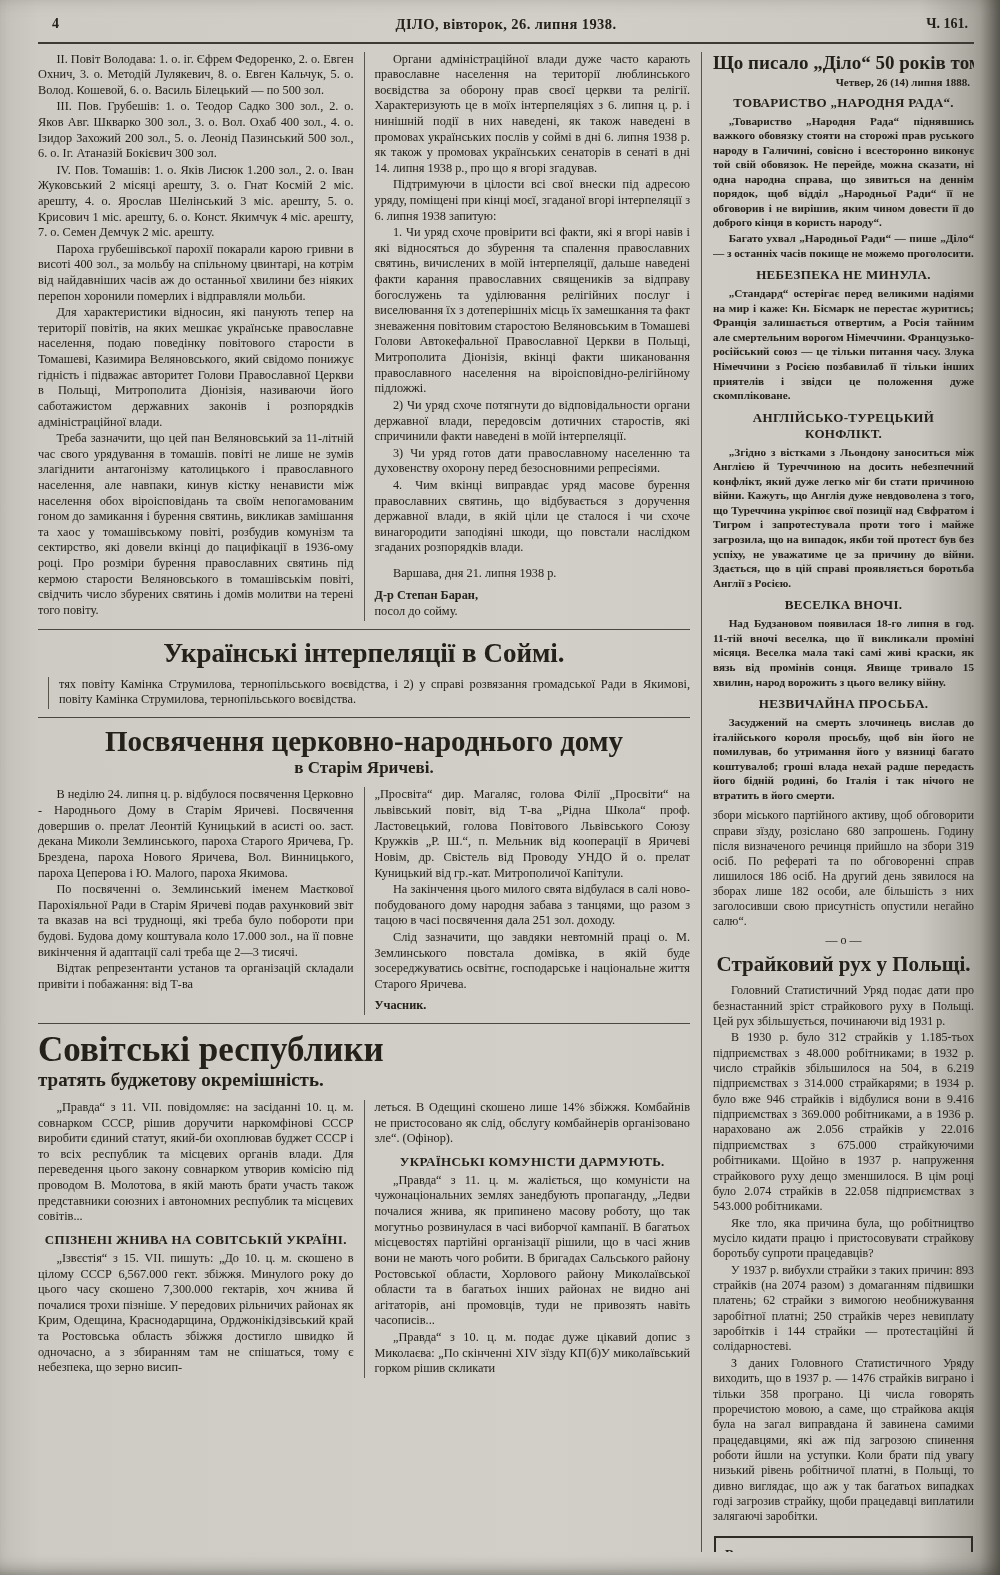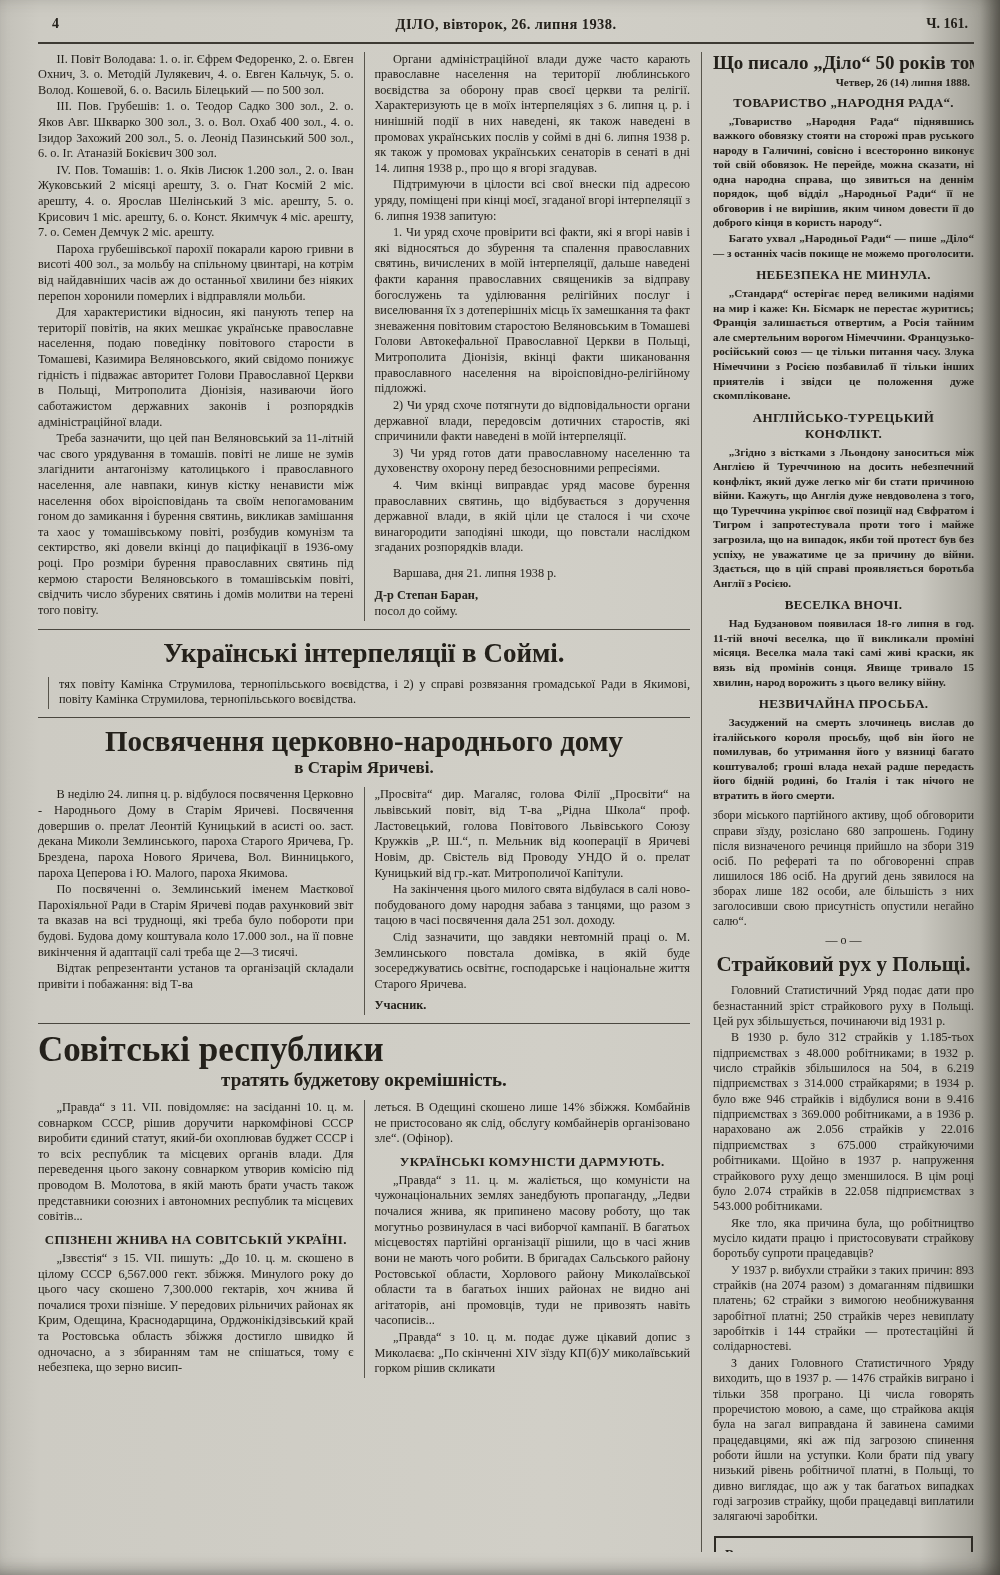--- a/index.html
+++ b/index.html
@@ -22,21 +22,21 @@
   .twocol .col{flex:1;min-width:0;}
   .cdiv{width:1px;background:#57544b;margin:0 10px;}
   .bt p{font-size:12.3px;line-height:1.27;text-align:justify;text-indent:1.5em;margin:0 0 1px;}
   .dateline{margin-top:10px !important;}
   .sig{text-align:right;font-weight:bold;text-indent:0 !important;margin-top:6px !important;}
   .sig2{text-align:right;text-indent:0 !important;}
   .h-interp{font-size:27px;font-weight:bold;text-align:center;margin:4px 0 8px;}
   .h-cons{font-size:29px;font-weight:bold;text-align:center;margin:6px 0 0;line-height:1.05;}
   .h-cons-sub{font-size:17px;font-weight:bold;text-align:center;margin:2px 0 9px;}
   .h-sov{font-size:35px;font-weight:bold;text-align:left;margin:6px 0 0;line-height:1.0;}
-  .h-sov-sub{font-size:19px;font-weight:bold;text-align:center;margin:2px 0 9px;}
+  .h-sov-sub{font-size:19px;font-weight:bold;margin:2px 0 9px;}
   .h-small{font-size:13px;font-weight:bold;text-align:center;margin:7px 0 3px;letter-spacing:.3px;}
   .h-right-main{font-size:19px;font-weight:bold;margin:0 0 2px;white-space:nowrap;}
   .right-date{text-align:right;font-size:11px;font-weight:bold;margin:0 4px 4px 0;}
   .fifty p{font-size:11.2px;font-weight:bold;line-height:1.3;text-align:justify;text-indent:1.4em;margin:0 0 1px;}
   .cont p{font-size:11.8px;line-height:1.28;text-align:justify;margin:6px 0 0;}
   .sep{text-align:center;font-size:12px;margin:4px 0;}
   .h-strikes{font-size:21px;font-weight:bold;text-align:center;margin:4px 0 6px;}
   .strikes p{font-size:12px;line-height:1.28;text-align:justify;text-indent:1.5em;margin:0 0 1px;}
   .adbox{border:2px solid #2e2b25;padding:7px 9px;margin:11px 1px 9px;font-size:13.2px;font-weight:bold;line-height:1.35;text-align:justify;}
 </style>
@@ -51,21 +51,21 @@
     <span class="issue">Ч. 161.</span>
   </div>
   <div class="hr"></div>
 
   <div class="main">
 
     <div class="left">
 
       <div class="twocol bt">
         <div class="col">
-          <p>ІІ. Повіт Володава: 1. о. іг. Єфрем Федоренко, 2. о. Евген Охнич, 3. о. Методій Лулякевич, 4. о. Евген Кальчук, 5. о. Волод. Кошевой, 6. о. Василь Білецький — по 500 зол.</p>
+          <p>ІІ. Повіт Володава: 1. о. іг. Єфрем Федоренко, 2. о. Евген Охнич, 3. о. Методій Лулякевич, 8. о. Евген Кальчук, 5. о. Волод. Кошевой, 6. о. Василь Білецький — по 500 зол.</p>
           <p>ІІІ. Пов. Грубешів: 1. о. Теодор Садко 300 зол., 2. о. Яков Авг. Шкварко 300 зол., 3. о. Вол. Охаб 400 зол., 4. о. Ізидор Захожий 200 зол., 5. о. Леонід Пазинський 500 зол., 6. о. Іг. Атаназій Бокієвич 300 зол.</p>
           <p>IV. Пов. Томашів: 1. о. Яків Лисюк 1.200 зол., 2. о. Іван Жуковський 2 місяці арешту, 3. о. Гнат Космій 2 міс. арешту, 4. о. Ярослав Шелінський 3 міс. арешту, 5. о. Крисович 1 міс. арешту, 6. о. Конст. Якимчук 4 міс. арешту, 7. о. Семен Демчук 2 міс. арешту.</p>
           <p>Пароха грубешівської парохії покарали карою гривни в висоті 400 зол., за мольбу на спільному цвинтарі, на котрім від найдавніших часів аж до останньої хвилини без ніяких перепон хоронили померлих і відправляли мольби.</p>
           <p>Для характеристики відносин, які панують тепер на території повітів, на яких мешкає українське православне населення, подаю поведінку повітового старости в Томашеві, Казимира Веляновського, який свідомо понижує гідність і підважає авторитет Голови Православної Церкви в Польщі, Митрополита Діонізія, називаючи його саботажистом державних законів і розпорядків адміністраційної влади.</p>
           <p>Треба зазначити, що цей пан Веляновський за 11-літній час свого урядування в томашів. повіті не лише не зумів злагіднити антагонізму католицького і православного населення, але навпаки, кинув кістку ненависти між населення обох віроісповідань та своїм непогамованим гоном до замикання і бурення святинь, викликав замішання та хаос у томашівському повіті, розбудив комунізм та сектирство, які довели вкінці до пацифікації в 1936-ому році. Про розміри бурення православних святинь під кермою старости Веляновського в томашівськім повіті, свідчить число збурених святинь і домів молитви на терені того повіту.</p>
         </div>
         <div class="cdiv"></div>
         <div class="col">
           <p>Органи адміністраційної влади дуже часто карають православне населення на території люблинського воєвідства за оборону прав своєї церкви та релігії. Характеризують це в моїх інтерпеляціях з 6. липня ц. р. і нинішній події в них наведені, як також наведені в промовах українських послів у соймі в дні 6. липня 1938 р. як також у промовах українських сенаторів в сенаті в дні 14. липня 1938 р., про що я вгорі згадував.</p>
           <p>Підтримуючи в цілости всі свої внески під адресою уряду, поміщені при кінці моєї, згаданої вгорі інтерпеляції з 6. липня 1938 запитую:</p>

